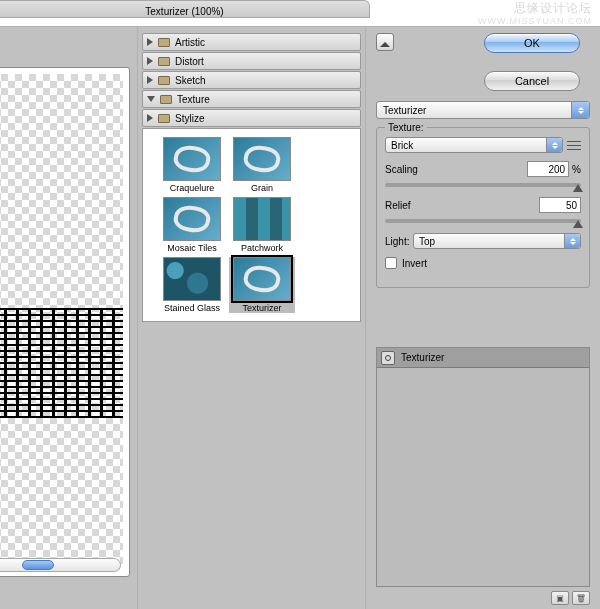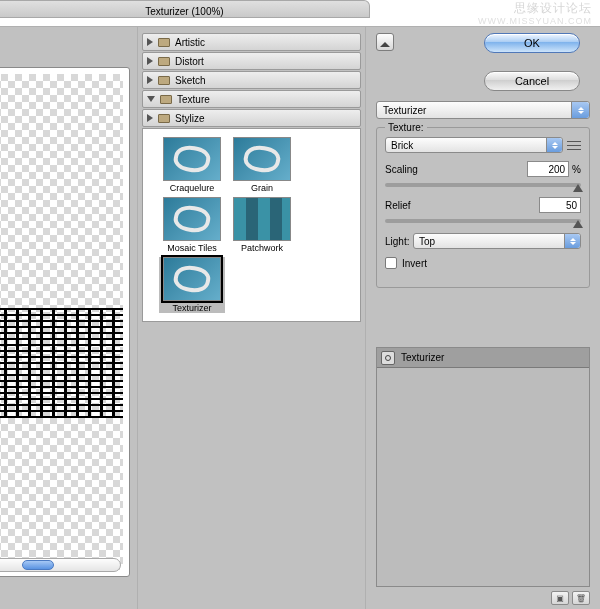--- a/index.html
+++ b/index.html
@@ -123,20 +123,24 @@
           <div class="thumb-label">Grain</div>
         </div>
         <div class="thumb ">
           <div class="thumb-img"></div>
           <div class="thumb-label">Mosaic Tiles</div>
         </div>
         <div class="thumb patch">
           <div class="thumb-img"></div>
           <div class="thumb-label">Patchwork</div>
         </div>
+        <div class="thumb sg">
+          <div class="thumb-img"></div>
+          <div class="thumb-label">Stained Glass</div>
+        </div>
         <div class="thumb  selected">
           <div class="thumb-img"></div>
           <div class="thumb-label">Texturizer</div>
         </div>
       </div>
     </div>
 
   <div class="col-settings">
     <div class="btn-row">
       <div class="up-btn"></div>

